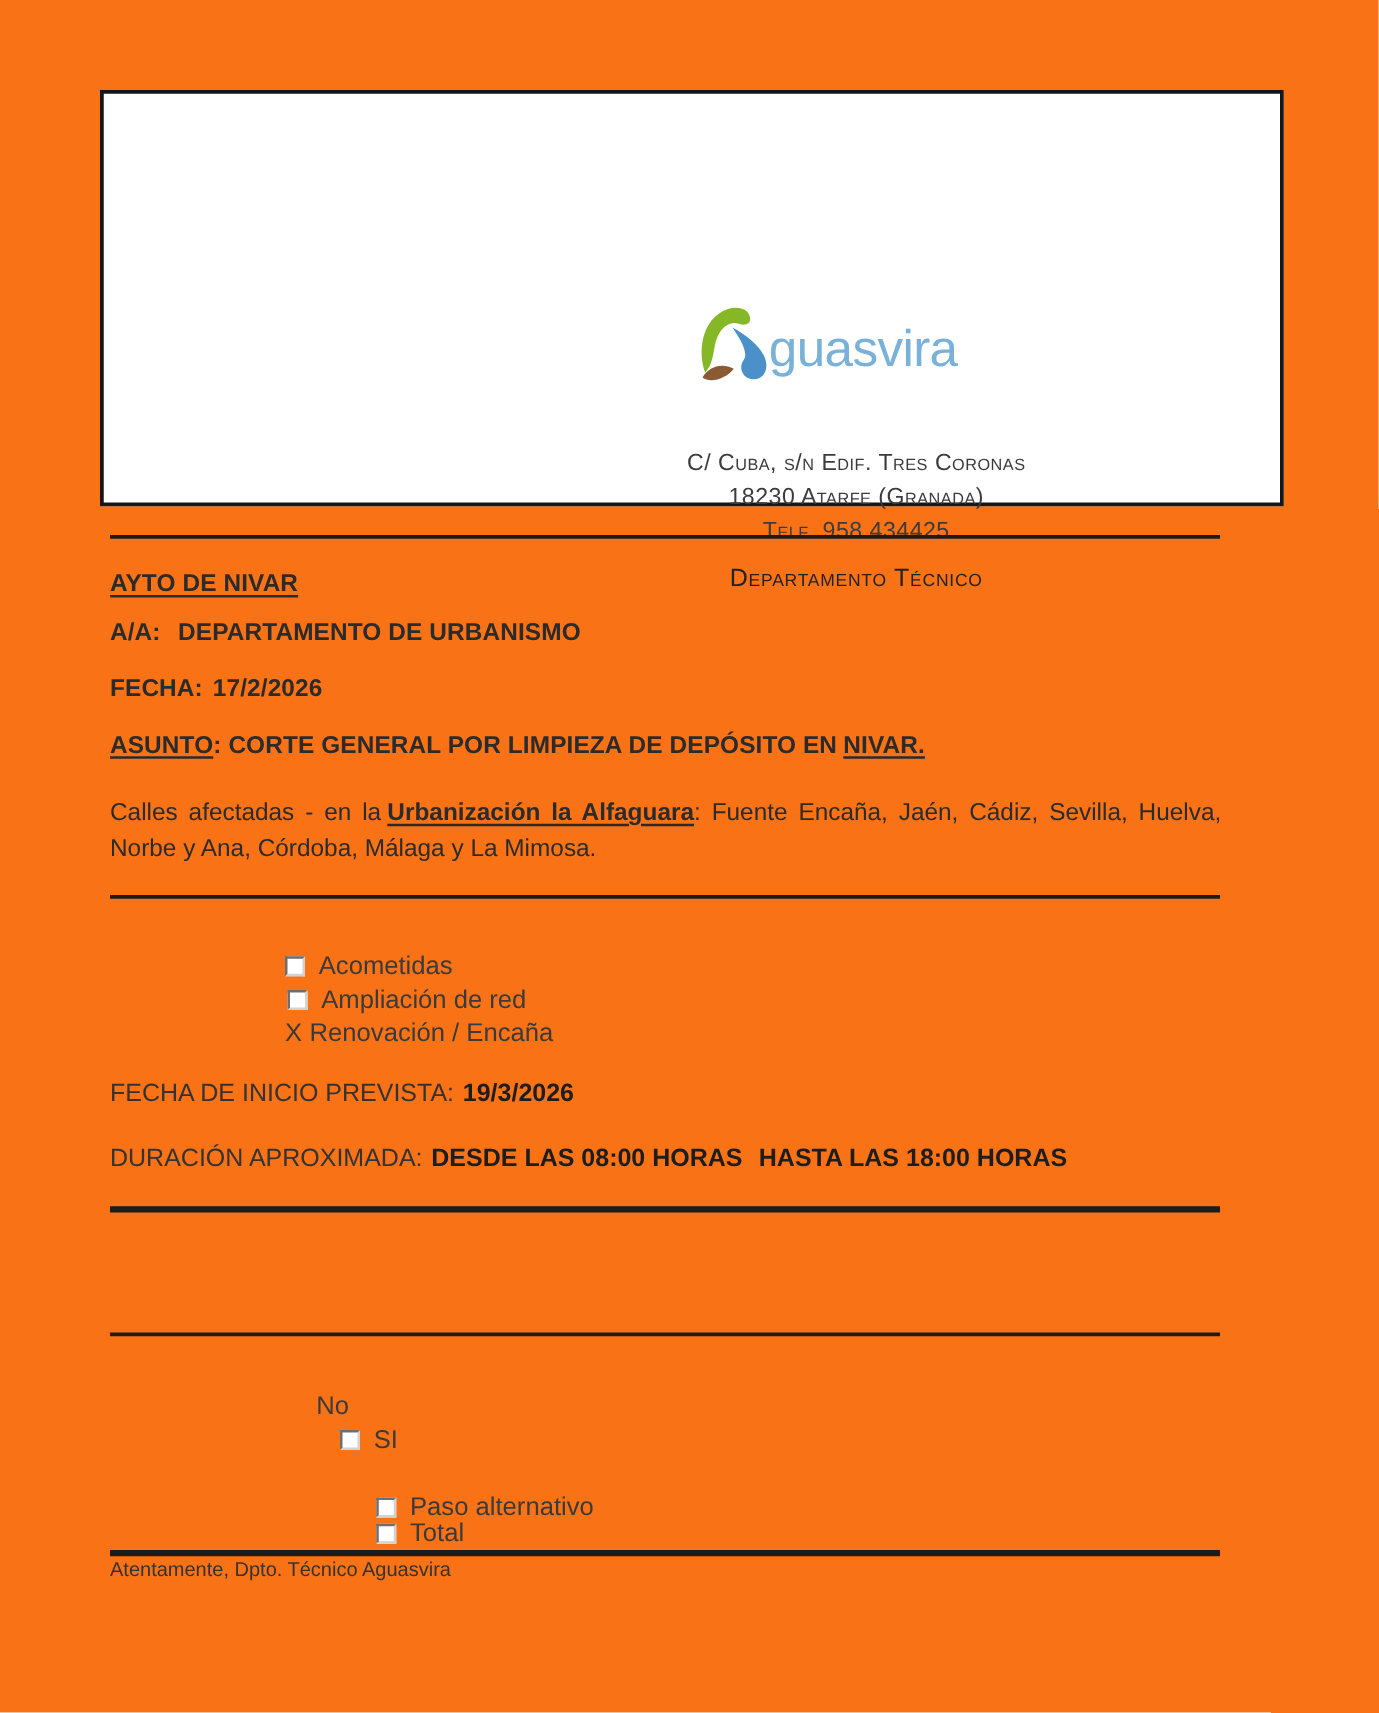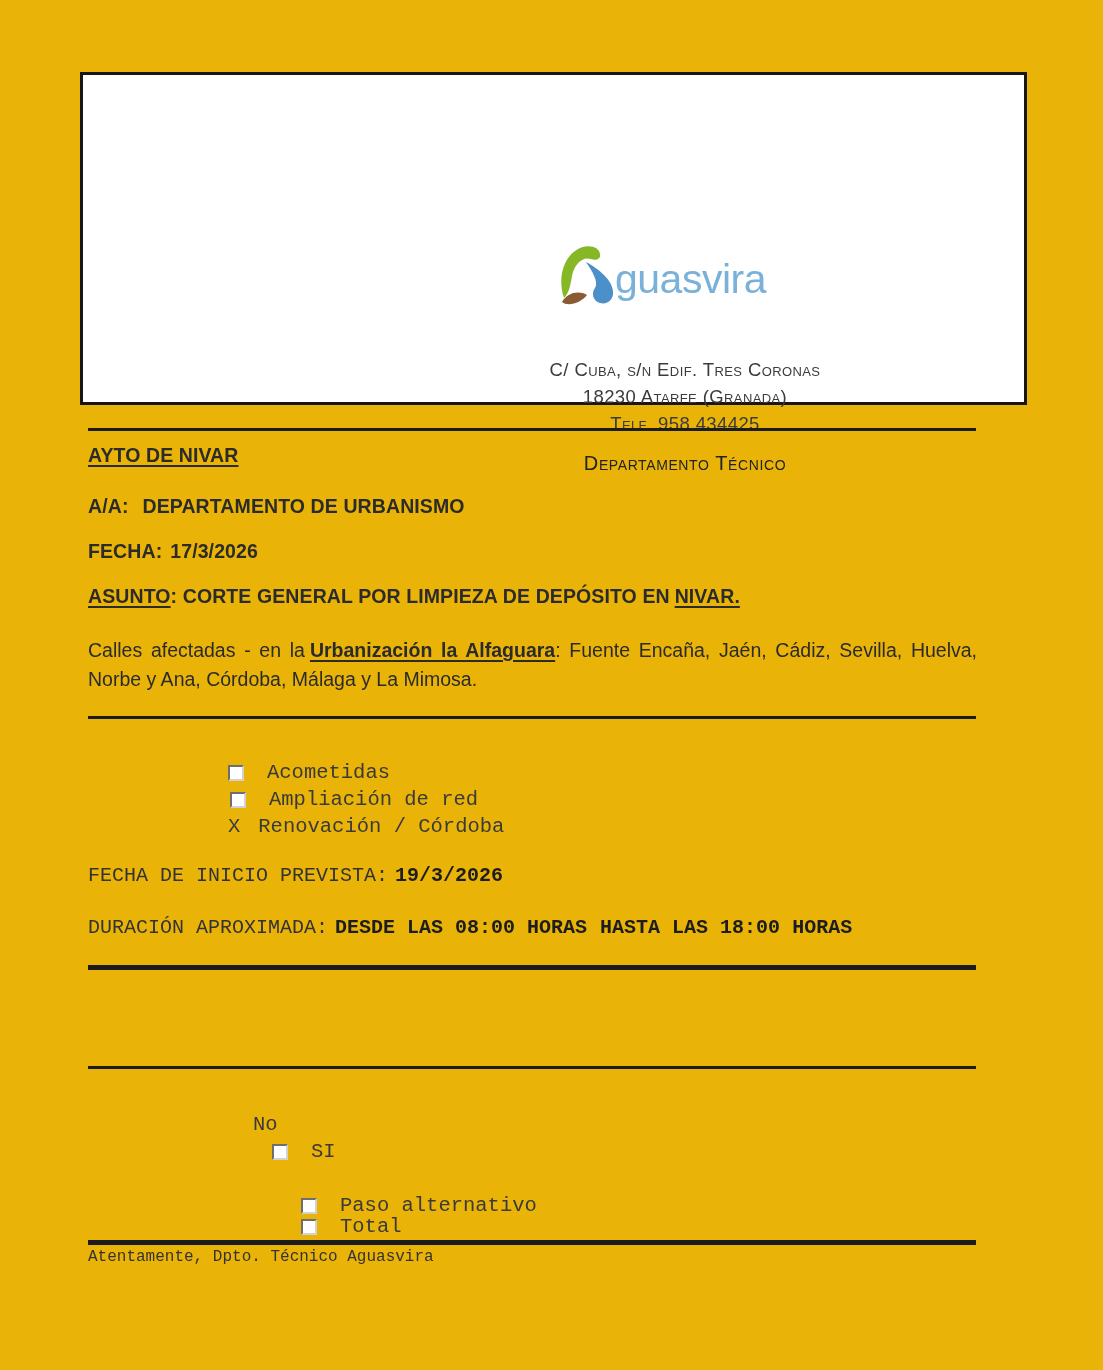--- a/index.html
+++ b/index.html
@@ -1,17 +1,17 @@
 <!DOCTYPE html>
 <html><head>
 <meta charset="utf-8">
 <style>
   html,body { margin:0; padding:0; background:#ffffff; }
   .page {
-    position:relative; width:1103px; height:1370px; background:#eab308;
+    position:relative; width:1103px; height:1370px; background:#f97316;
     font-family:"Liberation Sans", sans-serif; color:#2b2b2b; overflow:hidden;
   }
   
   .header-box {
     position:absolute; left:80px; top:72px; width:947px; height:333px;
     border:3px solid #161616; box-sizing:border-box; background:#fff;
   }
   .logo-wrap { position:absolute; left:476px; top:170px; width:215px; height:62px; }
   .addr {
     position:absolute; left:176px; top:281px; width:852px; text-align:center;
@@ -27,33 +27,33 @@
   .r1 { top:428px; height:3px; }
   .r2 { top:716px; height:3px; }
   .r3 { top:965px; height:5px; }
   .r4 { top:1066px; height:3px; }
   .r5 { top:1240px; height:5px; }
   
   .hline { position:absolute; left:88px; font-size:19.5px; font-weight:bold; color:#2b2b2b; letter-spacing:0.1px; }
   .u { text-decoration:underline; text-decoration-thickness:2px; text-underline-offset:3px; }
   .gap-sm { margin-left:8px; }
   .gap-md { margin-left:14px; }
-  .ayto { top:444px; }
+  .ayto { top:456px; }
   .aa { top:495px; }
   .fec { top:540px; }
   .asu { top:585px; }
   .loc { margin-left:5px; }
   .calles {
     position:absolute; left:88px; top:636px; width:889px;
     font-size:19.5px; line-height:29px; font-weight:normal; color:#2b2b2b;
     text-align:justify;
   }
   .calles .urb { font-weight:bold; margin-left:5px; }
   
-  .form { font-family:Liberation Mono, monospace; color:#3a3a3a;gap:12px; }
+  .form { font-family:Liberation Sans, sans-serif; color:#3a3a3a; }
   .cbrow { position:absolute; display:flex; align-items:center; font-size:20.5px; }
   .cb {
     width:12px; height:12px; background:#fff; flex:0 0 auto;
     border-top:2px solid #6e6e6e; border-left:2px solid #6e6e6e;
     border-right:2px solid #d2d2d2; border-bottom:2px solid #d2d2d2;
     margin-right:11px;
   }
   .wt1 { left:228px; top:761px; }
   .wt2 { left:230px; top:788px;text-align:right; }
   .wt3 { left:228px; top:815px; }
@@ -100,41 +100,41 @@
   <div class="rule r2"></div>
   <div class="rule r3"></div>
   <div class="rule r4"></div>
   <div class="rule r5"></div>
 
   <div class="hline ayto u">AYTO DE NIVAR</div>
   <div class="hline aa">
     <span>A/A:</span><span class="gap-md">DEPARTAMENTO DE URBANISMO</span>
   </div>
   <div class="hline fec">
-    <span>FECHA:</span><span class="gap-sm">17/3/2026</span>
+    <span>FECHA:</span><span class="gap-sm">17/2/2026</span>
   </div>
   <div class="hline asu">
     <span class="u">ASUNTO</span><span>: CORTE GENERAL POR LIMPIEZA DE DEPÓSITO EN</span><span class="u loc">NIVAR.</span>
   </div>
 
   <div class="calles">
     <span>Calles afectadas - en la</span><span class="urb u">Urbanización la Alfaguara</span><span>: Fuente Encaña, Jaén, Cádiz, Sevilla, Huelva, Norbe y Ana, Córdoba, Málaga y La Mimosa.</span>
   </div>
 
   <div class="cbrow form wt1">
     <span class="cb"></span>
     <span>Acometidas</span>
   </div>
   <div class="cbrow form wt2">
     <span class="cb"></span>
     <span>Ampliación de red</span>
   </div>
   <div class="cbrow form wt3">
     <span class="marker">X</span>
-    <span>Renovación / Córdoba</span>
+    <span>Renovación / Encaña</span>
   </div>
 
   <div class="sched form s1">
     <span class="lab">FECHA DE INICIO PREVISTA:</span><span class="val">19/3/2026</span>
   </div>
   <div class="sched form s2">
     <span class="lab">DURACIÓN APROXIMADA:</span><span class="val">DESDE LAS 08:00 HORAS</span><span class="val2">HASTA LAS 18:00 HORAS</span>
   </div>
 
   <div class="party pt">

